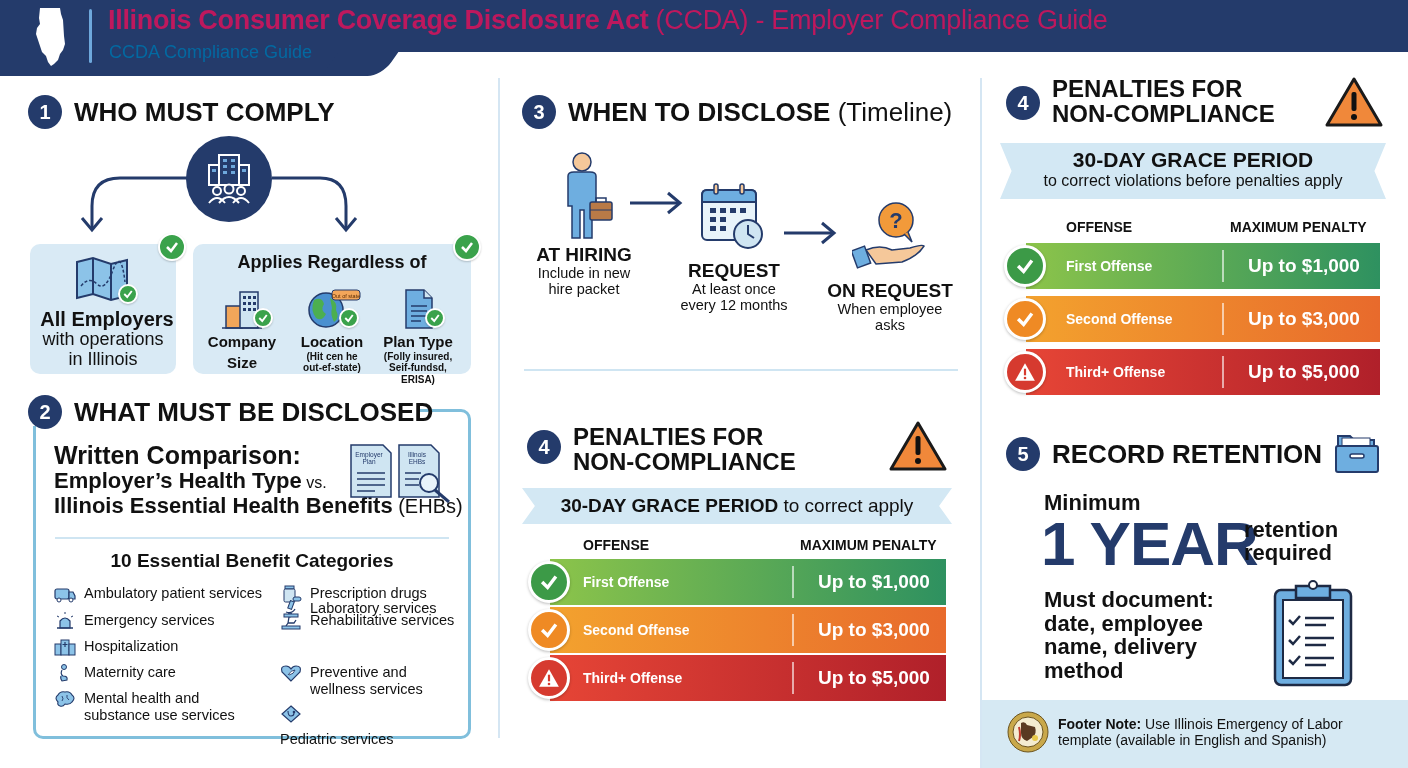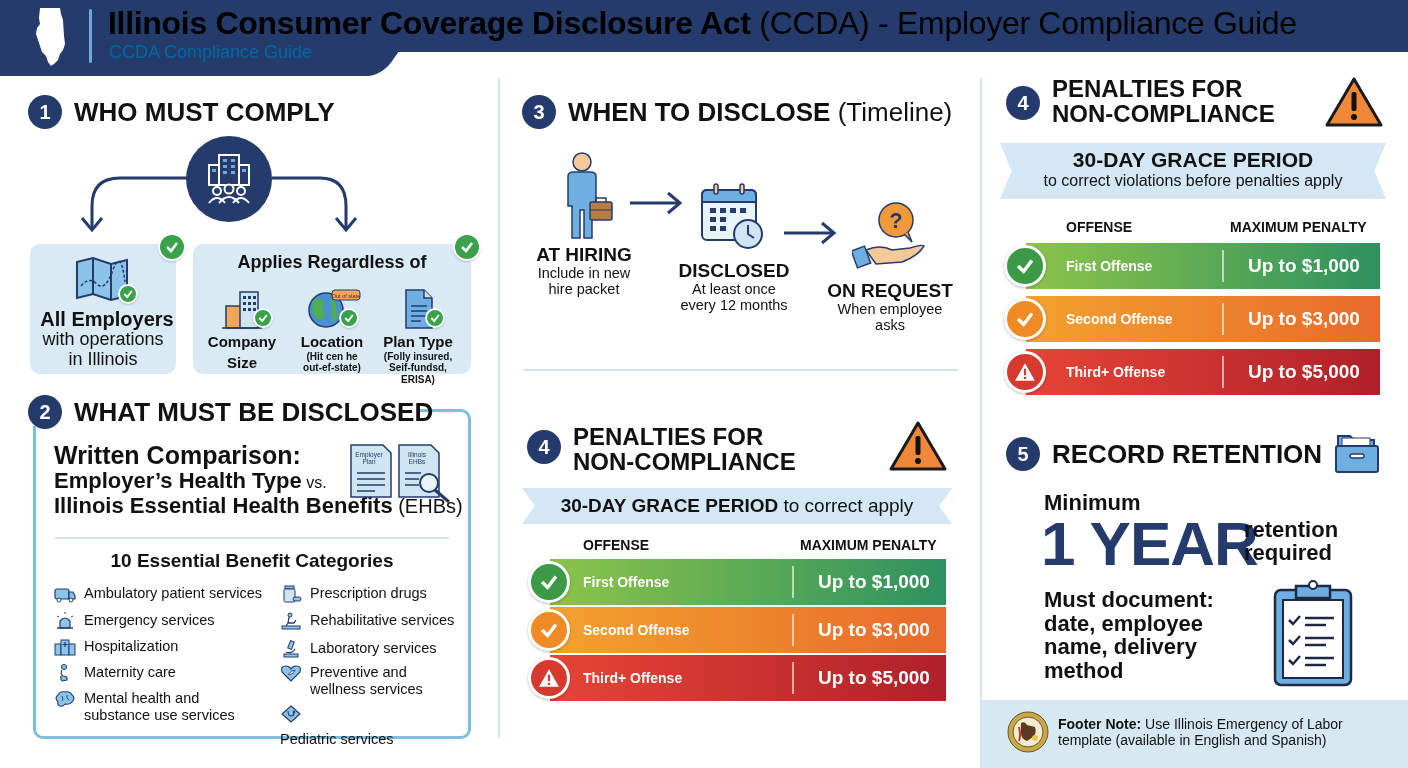--- a/index.html
+++ b/index.html
@@ -5,21 +5,21 @@
   * { box-sizing: border-box; margin: 0; padding: 0; }
   html, body { width: 1408px; height: 768px; overflow: hidden; background: #ffffff; }
   body { font-family: "Liberation Sans", "DejaVu Sans", sans-serif; color: #111; position: relative; }
 
   
   .header { position: absolute; left: 0; top: 0; width: 1408px; height: 52px; background: #243b6b; }
   .header-tab { position: absolute; left: 0; top: 52px; width: 360px; height: 24px; background: #243b6b; border-bottom-right-radius: 28px; }
   .header-tab::after { content: ""; position: absolute; left: 330px; top: 0; width: 60px; height: 24px; background: #243b6b; transform: skewX(-35deg); border-bottom-right-radius: 14px; }
   .il-shape { position: absolute; left: 34px; top: 6px; width: 36px; height: 62px; }
   .header-divider { position: absolute; left: 89px; top: 9px; width: 3px; height: 54px; background: #6ea8dc; border-radius: 2px; }
-  .header-title { position: absolute; left: 108px; top: 5px; font-size: 32px; color: #000000; white-space: nowrap; letter-spacing: -0.3px; }
+  .header-title { position: absolute; left: 108px; top: 5px; font-size: 27px; color: #be185d; white-space: nowrap; letter-spacing: -0.3px; }
   .header-title b { font-weight: 700; }
   .header-title span.thin { font-weight: 400; }
   .header-sub { position: absolute; left: 109px; top: 42px; font-size: 18px; color: #0369a1; font-weight: 400; white-space: nowrap; z-index: 2; }
 
   
   .col-div { position: absolute; width: 2px; background: #d5e6f3; }
 
   
   .sec-title { position: absolute; display: flex; align-items: center; gap: 12px; font-weight: 700; font-size: 26px; color: #111; white-space: nowrap; }
   .num { width: 34px; height: 34px; border-radius: 50%; background: #243b6b; color: #fff; font-size: 20px; font-weight: 700; display: flex; align-items: center; justify-content: center; flex: none; }
@@ -323,21 +323,21 @@
     <span>Prescription drugs</span>
   </div>
   <div class="cat-item" style="left:280px; top:612px;">
     <svg class="ci" viewBox="0 0 22 18">
         <circle cx="10" cy="3" r="2" fill="#8cc3e8" stroke="#243b6b"></circle>
         <path d="M9 5 L8 11 L14 11 L16 8 M8 11 L6 14" fill="none" stroke="#243b6b" stroke-width="1.3"></path>
         <rect x="2" y="14" width="18" height="3" fill="#8cc3e8" stroke="#243b6b"></rect>
       </svg>
     <span>Rehabilitative services</span>
   </div>
-  <div class="cat-item" style="left:280px; top:640px;">
+  <div class="cat-item" style="left:280px; top:600px;">
     <svg class="ci" viewBox="0 0 22 18">
         <rect x="9" y="1" width="4" height="8" transform="rotate(20 11 5)" fill="#8cc3e8" stroke="#243b6b"></rect>
         <path d="M6 12 Q12 14 15 9" fill="none" stroke="#243b6b" stroke-width="1.3"></path>
         <rect x="4" y="14" width="14" height="3" fill="#8cc3e8" stroke="#243b6b"></rect>
       </svg>
     <span>Laboratory services</span>
   </div>
   <div class="cat-item" style="left:280px; top:664px;">
     <svg class="ci" viewBox="0 0 22 18">
         <path d="M11 17 L2 8 Q0 2 6 2 Q9 2 11 5 Q13 2 16 2 Q22 2 20 8 Z" fill="#8cc3e8" stroke="#243b6b" stroke-width="1.2"></path>
@@ -400,21 +400,21 @@
   <path d="M14 50 Q28 44 40 50 L58 48 Q70 44 72 46 Q66 56 50 62 L24 64 Z" fill="#f5c89a" stroke="#243b6b" stroke-width="1.5"></path>
   <rect x="2" y="48" width="14" height="18" transform="rotate(-20 9 57)" fill="#6eaee0" stroke="#243b6b" stroke-width="1.5"></rect>
 </svg>
 
 <div class="tl-item" style="left:524px; width:120px; top:244px;">
   <div class="tl-head">AT HIRING</div>
   <div class="tl-sub">Include in new</div>
   <div class="tl-sub">hire packet</div>
 </div>
 <div class="tl-item" style="left:670px; width:128px; top:260px;">
-  <div class="tl-head">DISCLOSED</div>
+  <div class="tl-head">REQUEST</div>
   <div class="tl-sub">At least once</div>
   <div class="tl-sub">every 12 months</div>
 </div>
 <div class="tl-item" style="left:824px; width:132px; top:280px;">
   <div class="tl-head">ON REQUEST</div>
   <div class="tl-sub">When employee</div>
   <div class="tl-sub">asks</div>
 </div>
 <div class="hr3"></div>
 

